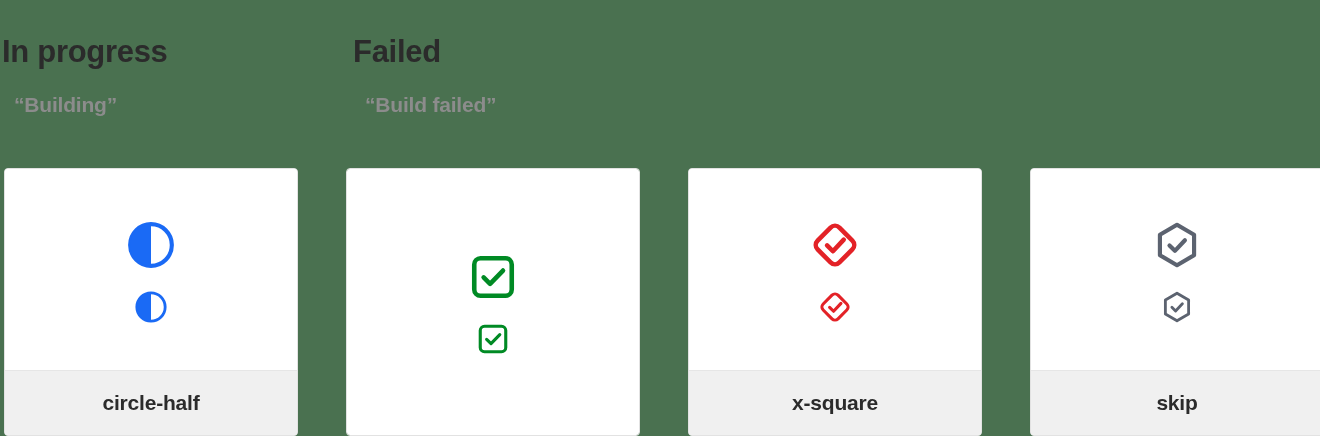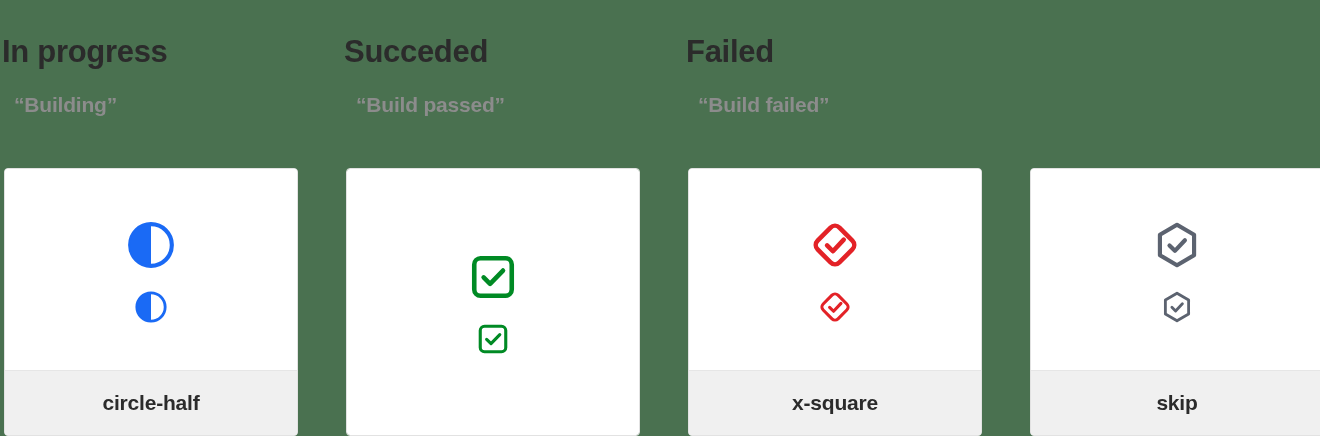--- a/index.html
+++ b/index.html
@@ -20,20 +20,21 @@
   }
 
   
   .headings {
     position: absolute;
     top: 0;
     left: 0;
     width: 1320px;
     height: 168px;
     display: flex;
+    gap: 9px;
   }
   .heading-col {
     width: 342px;
     padding-left: 2px;
     box-sizing: border-box;
   }
   .heading-col.last { width: 294px; }
 
   .status-title {
     margin: 0;
@@ -112,24 +113,20 @@
 
 <div class="board">
 
   <div class="headings">
 
     <div class="heading-col">
       <div class="status-title">In progress</div>
       <div class="status-caption">“Building”</div>
     </div>
 
-    <div class="heading-col">
-      <div class="status-title">Succeded</div>
-      <div class="status-caption">“Build passed”</div>
-    </div>
 
     <div class="heading-col">
       <div class="status-title">Failed</div>
       <div class="status-caption">“Build failed”</div>
     </div>
 
 
   </div>
 
   <div class="cards">

